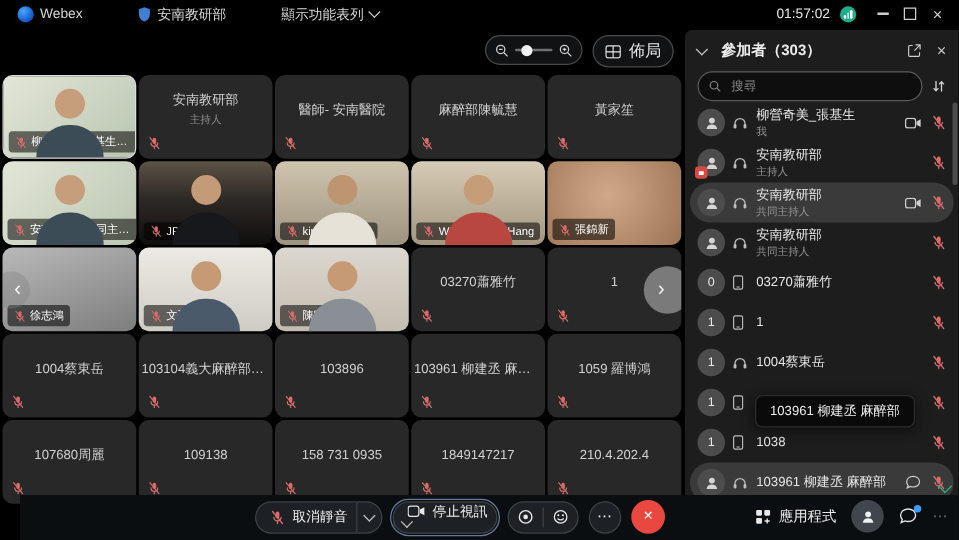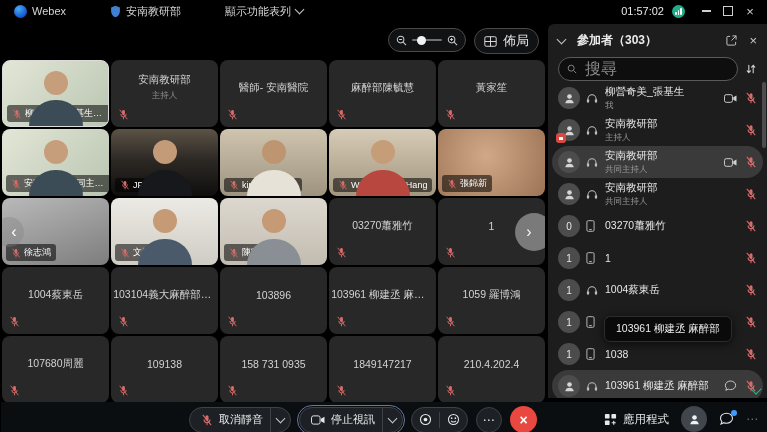--- a/index.html
+++ b/index.html
@@ -68,21 +68,21 @@
 
   
   .panel{position:absolute;right:0;top:24px;width:219px;bottom:34px;background:#1d1d1d;
          border-radius:6px 0 0 0;overflow:hidden;}
   .panel-header{display:flex;align-items:center;gap:12px;padding:8px 10px 6px 10px;}
   .panel-title{font-size:12px;font-weight:bold;color:#ececec;flex:1;}
   .ph-icon{color:#c9c9c9;display:flex;align-items:center;}
   .search-row{display:flex;align-items:center;gap:7px;padding:2px 10px 6px 10px;}
   .search-box{flex:1;display:flex;align-items:center;gap:6px;height:22px;background:#0e0e0e;
               border:1px solid #5a5a5a;border-radius:12px;padding:0 8px;}
-  .search-box input{flex:1;background:transparent;border:0;outline:0;color:#ddd;font-size:16px;width:50px;
+  .search-box input{flex:1;background:transparent;border:0;outline:0;color:#ddd;font-size:10px;width:50px;
                     font-family:inherit;}
   .search-box input::placeholder{color:#8a8a8a;}
   .plist{position:absolute;left:4px;right:4px;top:58px;bottom:0;overflow:hidden;}
   .prow{display:flex;align-items:center;gap:6px;height:32px;padding:0 6px;border-radius:16px;}
   .prow.hl{background:#3a3a3a;}
   .avatar{width:22px;height:22px;border-radius:50%;background:#4c4c4c;display:flex;align-items:center;
           justify-content:center;font-size:10px;color:#e8e8e8;flex:none;position:relative;}
   .avatar svg{width:13px;height:13px;}
   .av-badge{position:absolute;left:-2px;bottom:-2px;width:10px;height:10px;border-radius:3px;background:#d64a43;
             display:flex;align-items:center;justify-content:center;}
@@ -92,25 +92,25 @@
   .pname{font-size:10.5px;color:#e6e6e6;white-space:nowrap;overflow:hidden;text-overflow:ellipsis;}
   .prole{font-size:8.5px;color:#979797;margin-top:1px;}
   .picons{display:flex;align-items:center;gap:8px;flex:none;}
   .scroll-thumb{position:absolute;right:1px;top:58px;width:4px;height:66px;border-radius:2px;background:#4d4d4d;}
   .more-indicator{position:absolute;right:7px;bottom:5px;width:7px;height:7px;border-right:1.6px solid #2bb585;
                   border-bottom:1.6px solid #2bb585;transform:rotate(45deg);}
   .tooltip{position:absolute;left:56px;top:292px;background:#0a0a0a;border:1px solid #2c2c2c;border-radius:6px;
            padding:5px 11px;font-size:10.5px;color:#ececec;box-shadow:0 2px 10px rgba(0,0,0,.65);white-space:nowrap;z-index:5;}
 
   
-  .bottombar{position:absolute;left:1px;right:0;bottom:0;height:30px;background:#0b0e11;z-index:6;}
+  .bottombar{position:absolute;left:16px;right:0;bottom:0;height:36px;background:#0b0e11;z-index:6;font-family:Liberation Serif, serif;}
   .bb-center{position:absolute;left:188px;top:4px;display:flex;align-items:center;gap:8px;}
   .btn-split{display:flex;align-items:stretch;height:26px;background:#1d2125;border:1px solid #3e4247;
              border-radius:14px;box-sizing:border-box;}
-  .btn-split.video-focus{outline:1px solid #66799c;outline-offset:1px;}
+  .btn-split.video-focus{outline:1px solid #66799c;outline-offset:1px;flex-direction:column;}
   .btn-main{display:flex;align-items:center;gap:6px;padding:0 7px 0 11px;font-size:11px;color:#ededed;}
   .btn-caret{width:19px;display:flex;align-items:center;justify-content:center;border-left:1px solid #3e4247;}
   .btn-plain{height:26px;display:flex;align-items:center;gap:6px;background:#1d2125;border:1px solid #3e4247;
              border-radius:14px;padding:0 12px;font-size:11px;color:#ededed;box-sizing:border-box;}
   .pill-duo{height:26px;display:flex;align-items:center;background:#1d2125;border:1px solid #3e4247;
             border-radius:14px;box-sizing:border-box;}
   .pill-duo .duo{width:27px;display:flex;align-items:center;justify-content:center;}
   .duo-div{width:1px;height:16px;background:#3e4247;}
   .circle-btn{width:26px;height:26px;border-radius:50%;border:1px solid #3e4247;background:#1d2125;
               display:flex;align-items:center;justify-content:center;color:#ededed;font-size:12px;letter-spacing:1px;box-sizing:border-box;}

